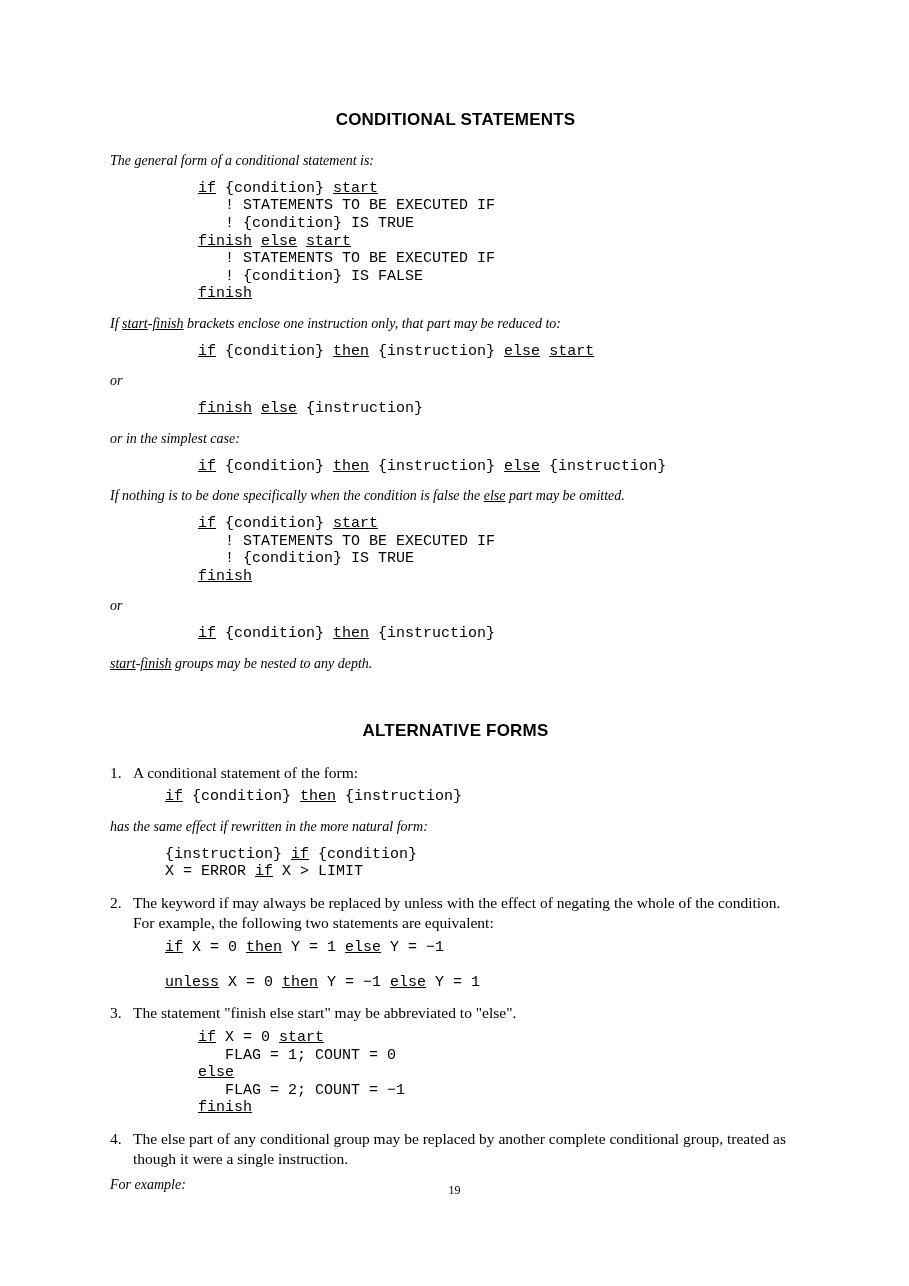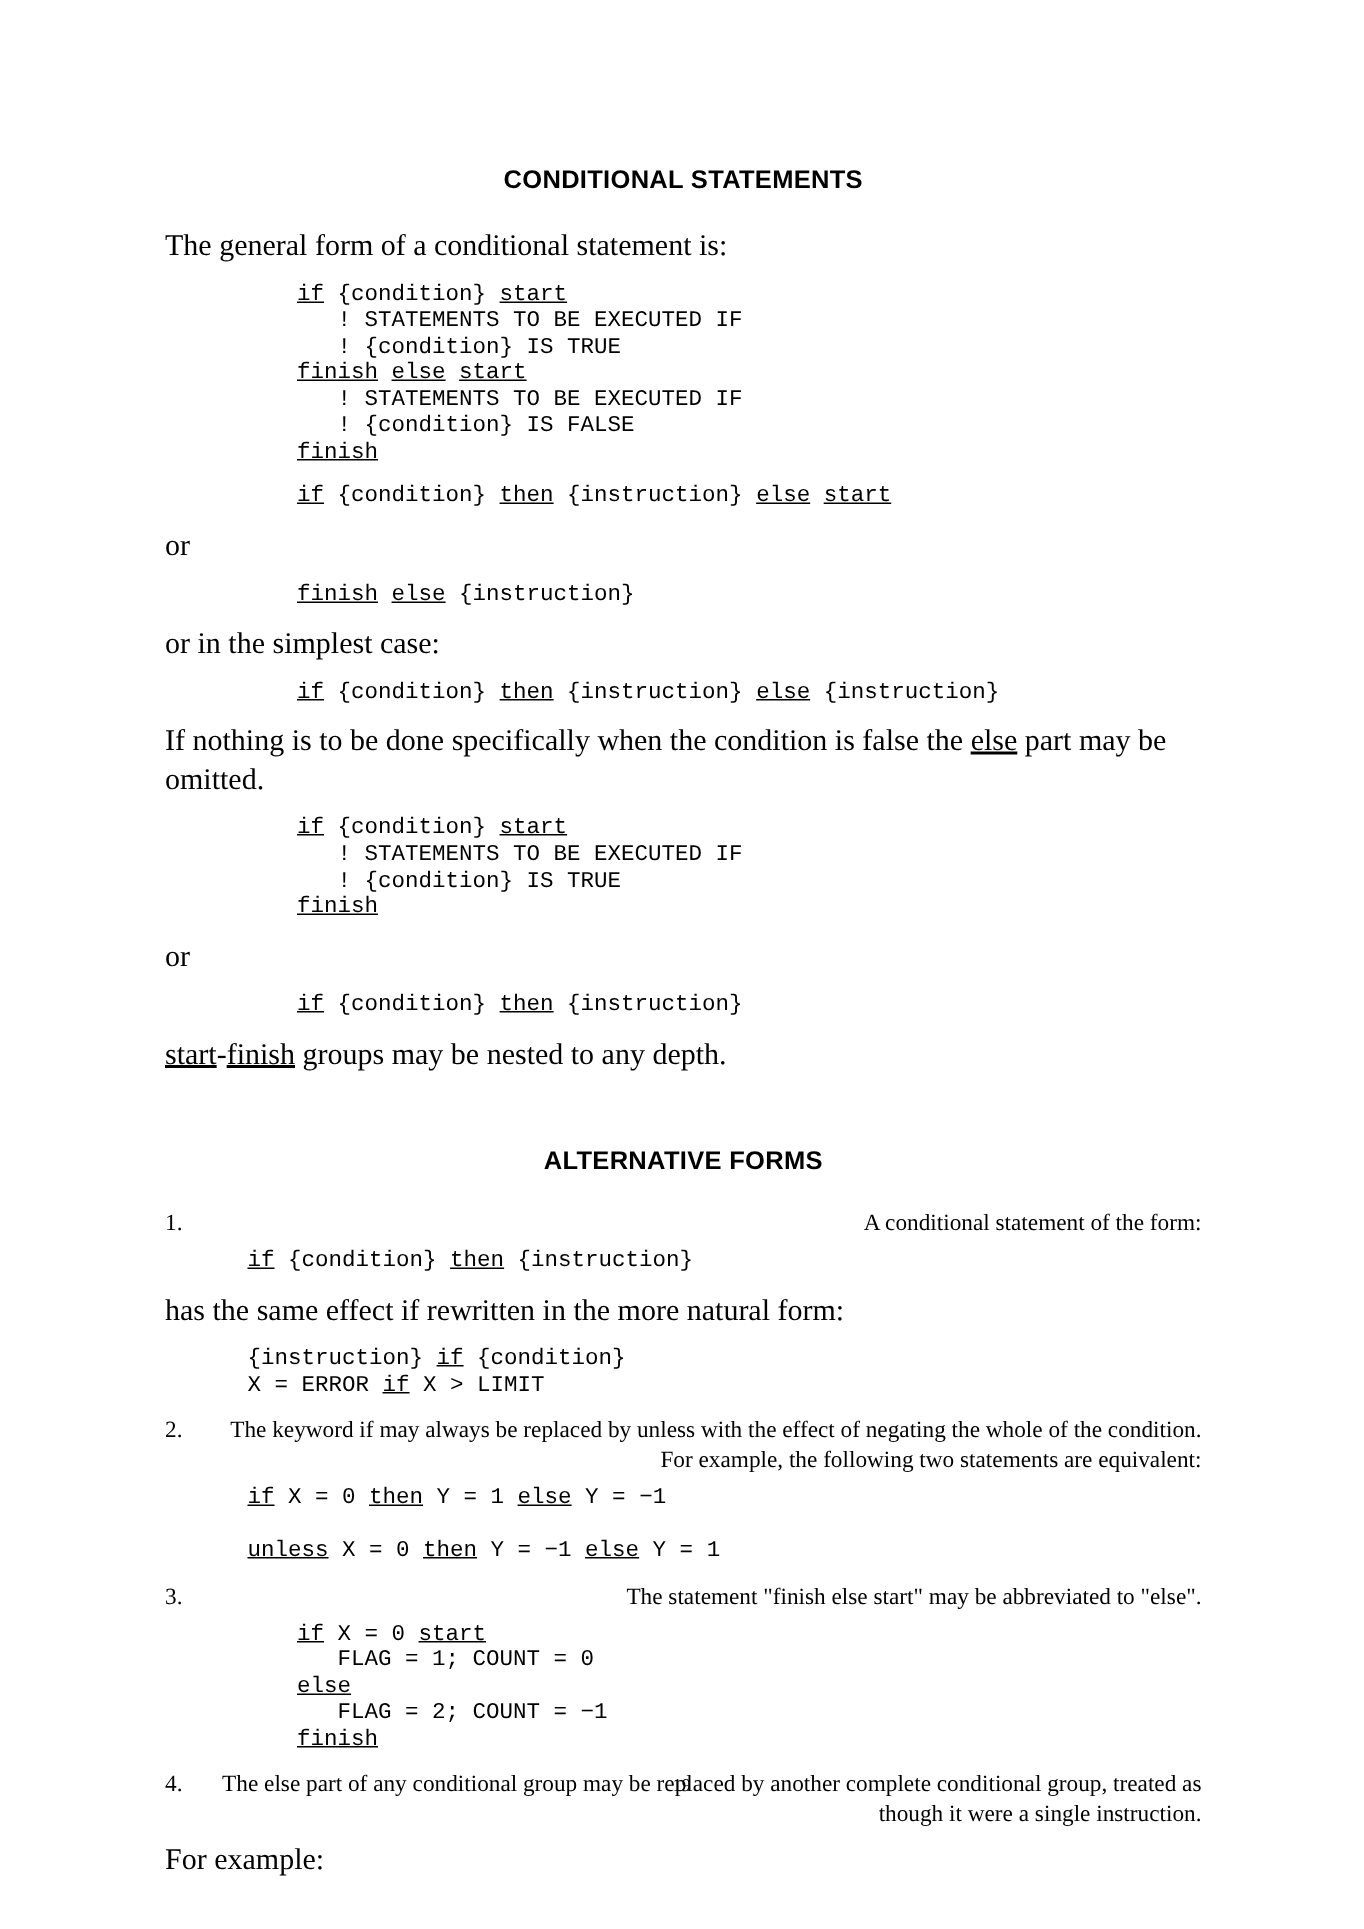--- a/index.html
+++ b/index.html
@@ -29,23 +29,24 @@
     font-weight: bold;
     text-align: center;
     margin: 0 0 22px 0;
     letter-spacing: 0.2px;
   }
   h1.section-title.second {
     margin-top: 48px;
     margin-bottom: 22px;
   }
   p.para {
-    font-size: 20px;
+    font-size: 14px;
     line-height: 1.28;
     margin: 0 0 10px 0;
+    font-style: italic;
   }
   .u { text-decoration: underline; }
   .code {
     font-family: "Liberation Mono", monospace;
     font-size: 15px;
     line-height: 1.17;
     white-space: pre;
     margin: 6px 0 12px 0;
     padding-left: 88px;
   }
@@ -60,21 +61,21 @@
     padding-left: 23px;
     margin-bottom: 4px;
     font-size: 15.5px;
     line-height: 1.28;
   }
   ol.alt > li > .num {
     position: absolute;
     left: 0;
     top: 0;
   }
-  .li-text { display: block; text-align: right; }
+  .li-text { display: block; }
   .page-number {
     position: absolute;
     bottom: 55px;
     left: 0;
     width: 909px;
     text-align: center;
     font-size: 12px;
   }
   .gap-small { height: 4px; }
 </style>
@@ -88,20 +89,21 @@
   <p class="para">The general form of a conditional statement is:</p>
 
   <div class="code"><u>if</u> {condition} <u>start</u>
    ! STATEMENTS TO BE EXECUTED IF
    ! {condition} IS TRUE
 <u>finish</u> <u>else</u> <u>start</u>
    ! STATEMENTS TO BE EXECUTED IF
    ! {condition} IS FALSE
 <u>finish</u></div>
 
+  <p class="para">If <span class="u">start</span>-<span class="u">finish</span> brackets enclose one instruction only, that part may be reduced to:</p>
 
   <div class="code"><u>if</u> {condition} <u>then</u> {instruction} <u>else</u> <u>start</u></div>
 
   <p class="para">or</p>
 
   <div class="code"><u>finish</u> <u>else</u> {instruction}</div>
 
   <p class="para">or in the simplest case:</p>
 
   <div class="code"><u>if</u> {condition} <u>then</u> {instruction} <u>else</u> {instruction}</div>

